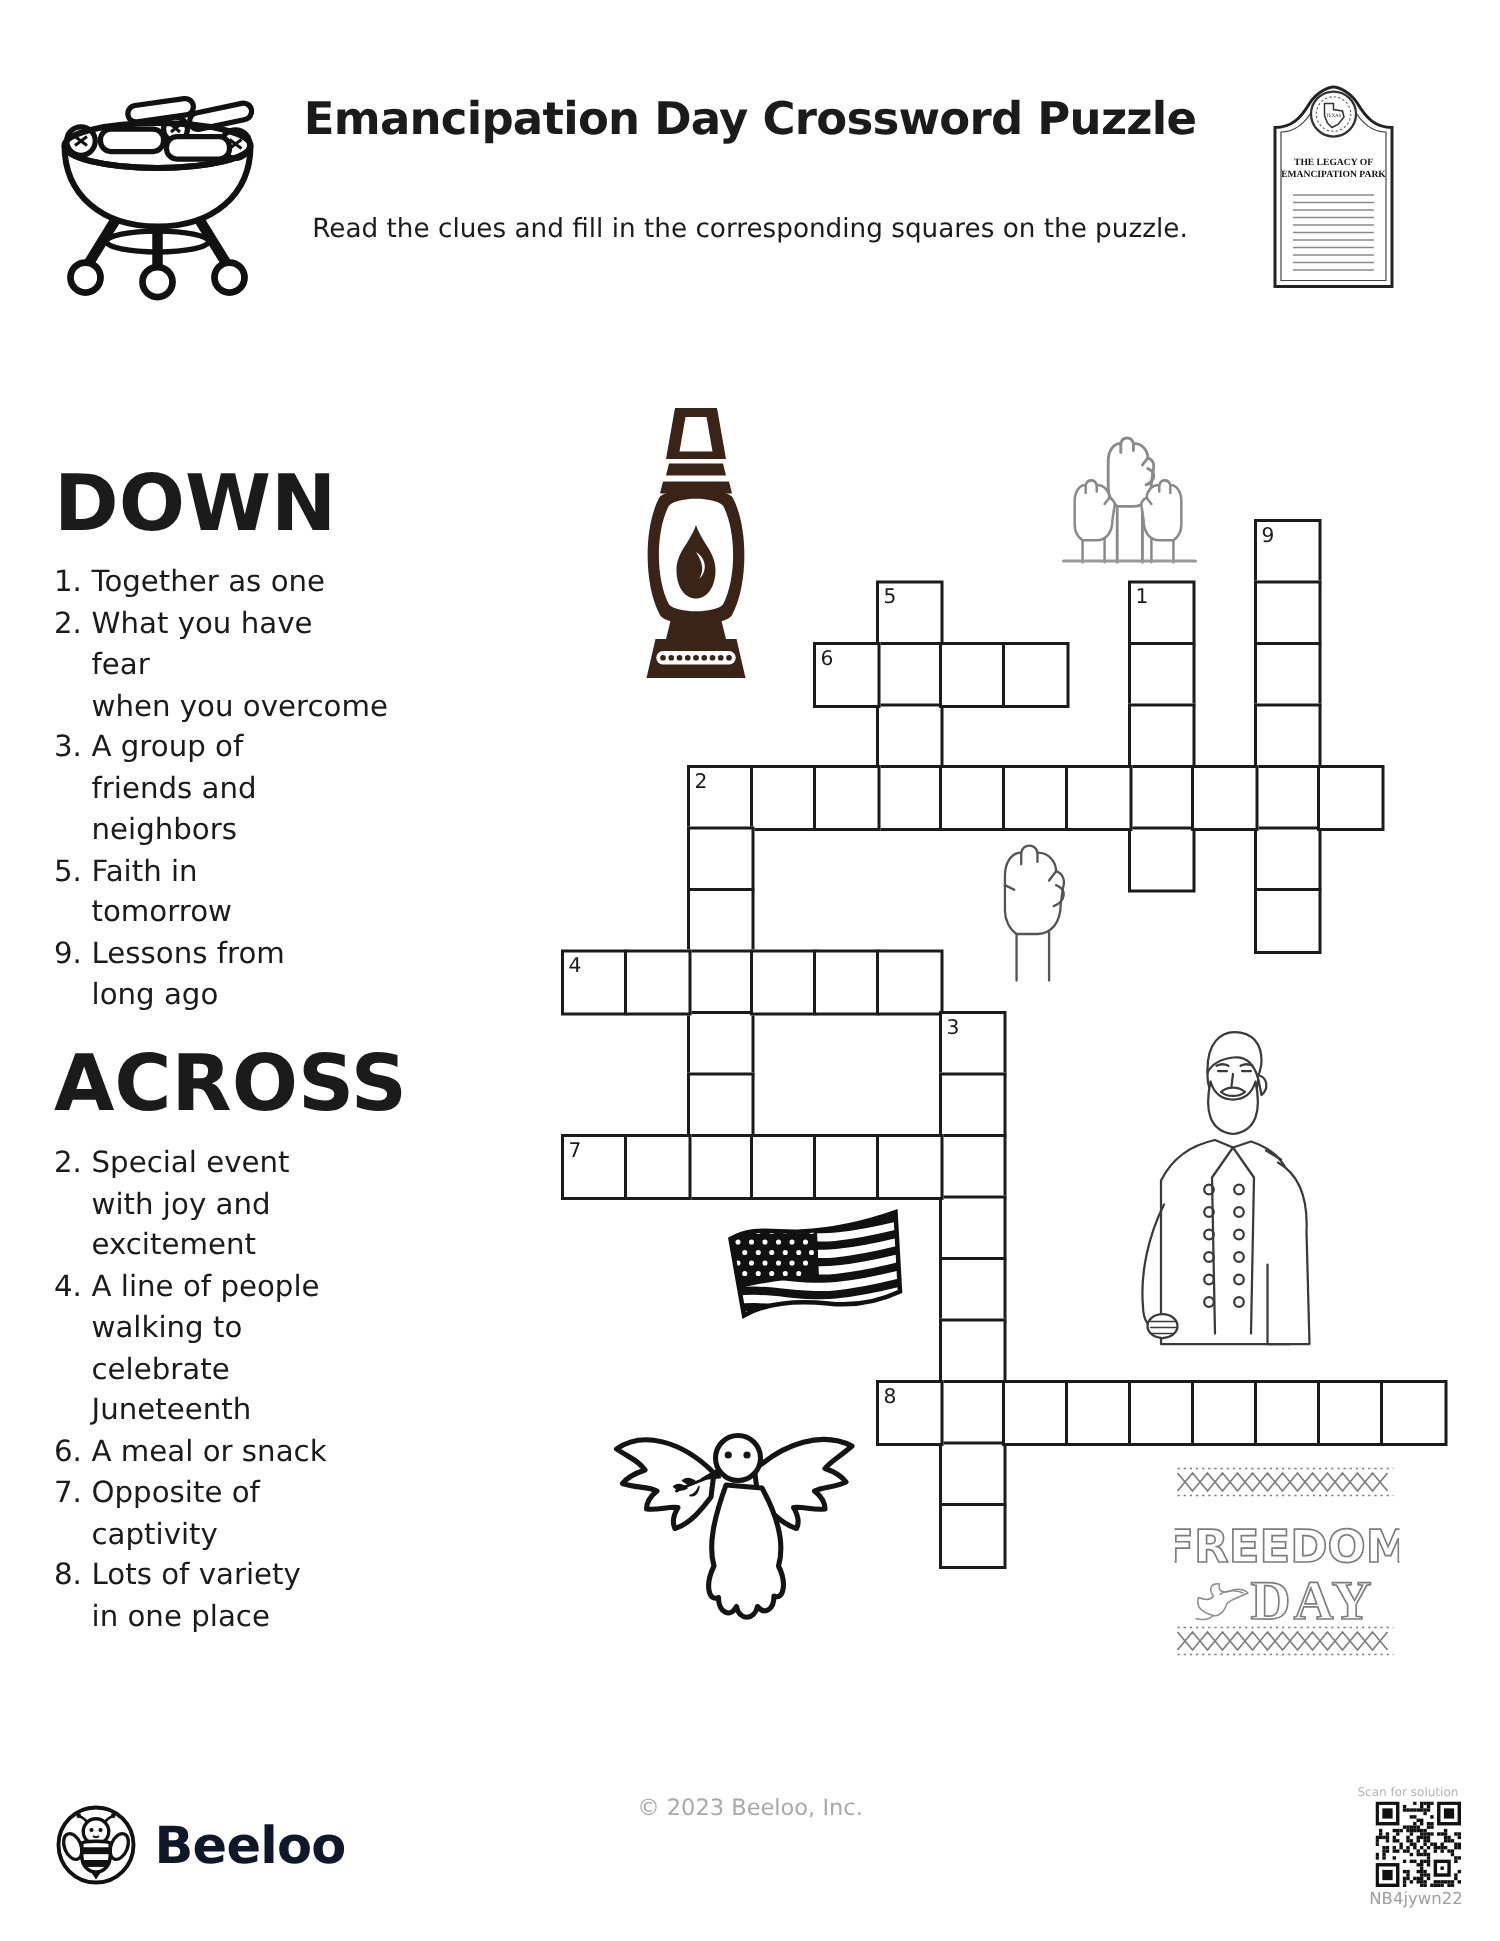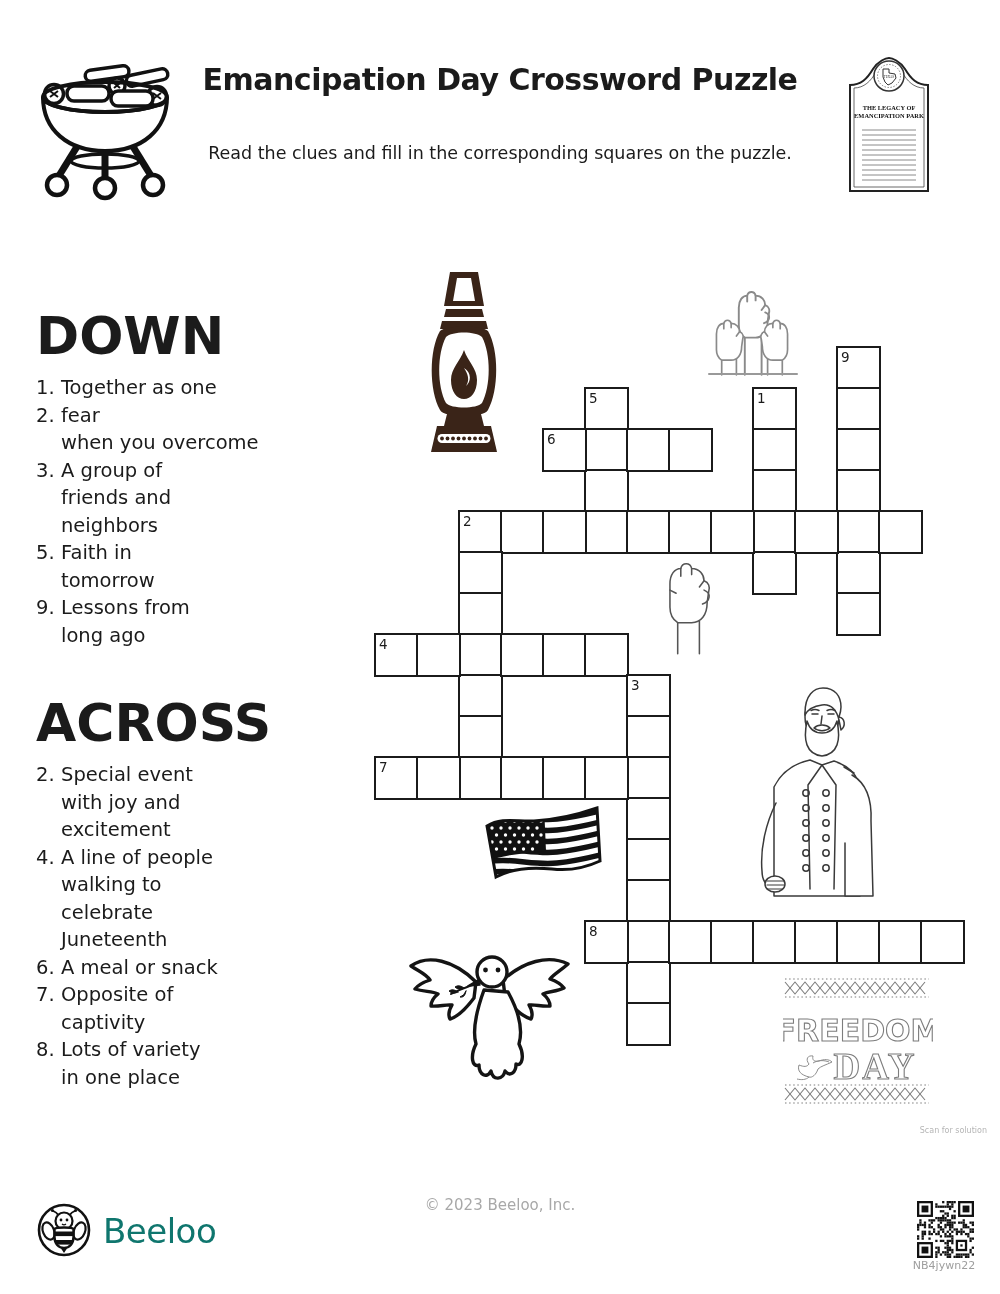--- a/index.html
+++ b/index.html
@@ -20,24 +20,24 @@
   .clue .t div{white-space:nowrap;}
 
   
   #cw{position:absolute;left:374px;top:346px;width:592px;height:701px;}
   .cw-cell{position:absolute;box-sizing:border-box;background:#fff;border:2.5px solid #1b1b1b;}
   .cw-num{position:absolute;z-index:3;font-size:13.5px;line-height:13.5px;}
 
   .illus{position:absolute;}
 
   
-  .logo-text{position:absolute;left:103px;top:1211px;font-size:34px;font-weight:400;color:#0f766e;letter-spacing:-0.5px;}
+  .logo-text{position:absolute;left:103px;top:1211px;font-size:34px;font-weight:700;color:#0f172a;letter-spacing:-0.5px;}
   .copyright{position:absolute;left:0;top:1196px;width:1000px;text-align:center;
              font-size:15px;color:#a8a8a8;}
-  .qr-caption{position:absolute;left:905px;top:1126px;width:82px;text-align:right;
+  .qr-caption{position:absolute;left:905px;top:1190px;width:82px;text-align:left;
               font-size:8px;color:#b5b5b5;}
   .qr-id{position:absolute;left:903px;top:1259px;width:82px;text-align:center;
          font-size:11px;color:#9e9e9e;}
 </style>
 </head>
 <body>
 
 <div id="page">
 
   <svg class="illus" style="left:30px;top:55px" width="150" height="147" viewBox="0 0 150 147">
@@ -97,20 +97,21 @@
     <div id="down-list">
         <div class="clue">
           <span class="n">1.</span>
           <span class="t">
             <div>Together as one</div>
           </span>
         </div>
         <div class="clue">
           <span class="n">2.</span>
           <span class="t">
+            <div>What you have</div>
             <div>fear</div>
             <div>when you overcome</div>
           </span>
         </div>
         <div class="clue">
           <span class="n">3.</span>
           <span class="t">
             <div>A group of</div>
             <div>friends and</div>
             <div>neighbors</div>

